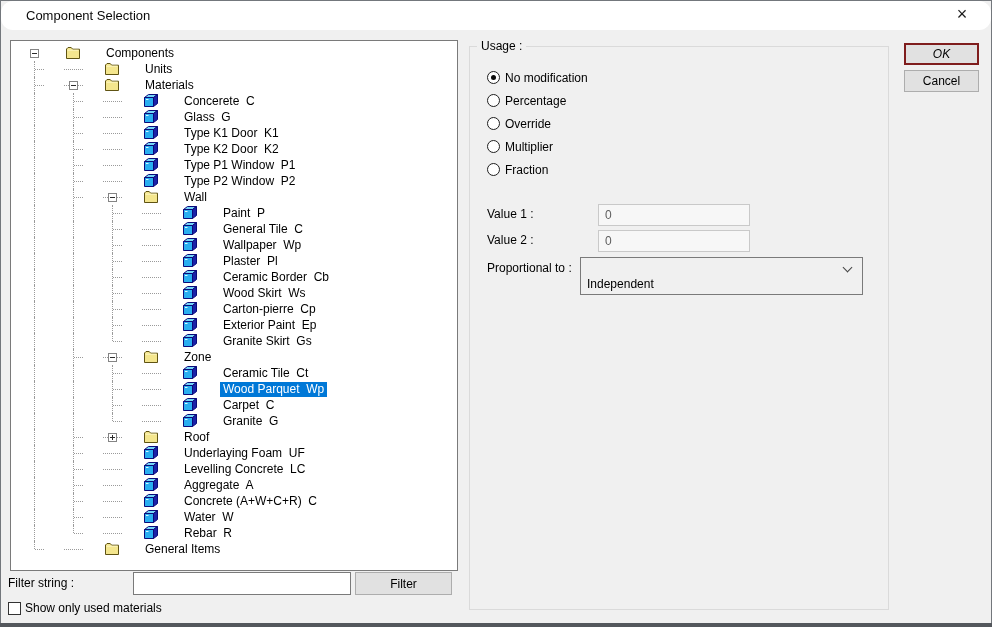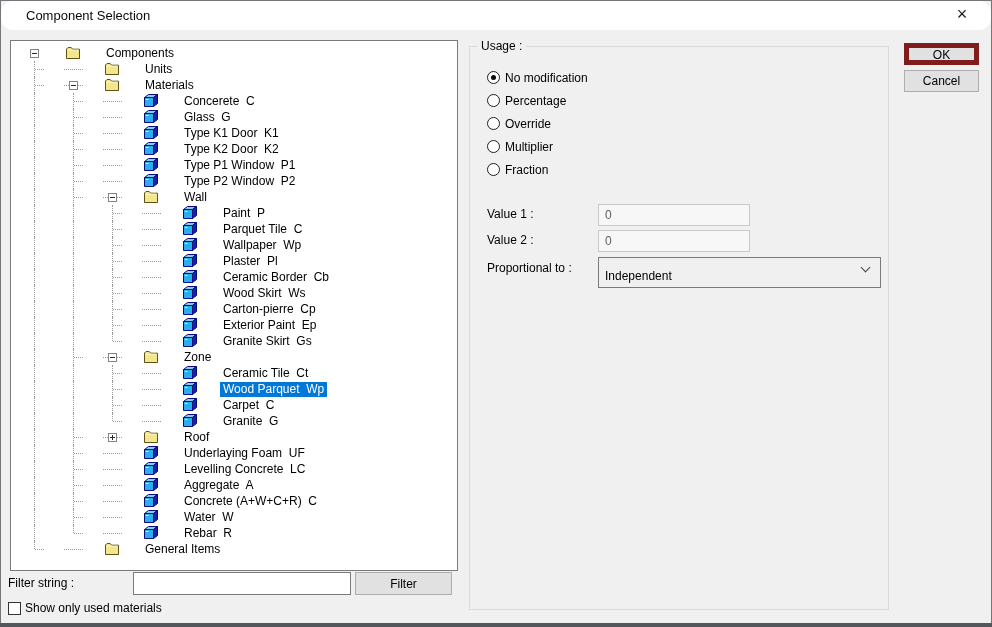--- a/index.html
+++ b/index.html
@@ -58,30 +58,30 @@
   .radio-row{position:absolute;left:487px;height:15px;display:flex;align-items:center;}
   .radio{position:relative;width:13px;height:13px;border:1px solid #1f1f1f;border-radius:50%;background:#fff;flex:none;}
   .radio.on::after{content:"";position:absolute;left:3px;top:3px;width:5px;height:5px;border-radius:50%;background:#0b0b0b;}
   .radio-label{margin-left:5px;line-height:14px;}
   .vlabel{position:absolute;left:487px;line-height:15px;}
   .vinput{
     position:absolute;left:598px;width:152px;height:22px;background:#f7f7f7;
     border:1px solid #c9c9c9;color:#5e5e5e;padding:0 6px;font-family:inherit;font-size:12px;
   }
   .combo{
-    position:absolute;left:598px;top:257px;width:283px;height:31px;background:#f0f0f0;
-    border:1px solid #7a7a7a;line-height:20px;padding:8px 24px 0 6px;cursor:default;
+    position:absolute;left:580px;top:257px;width:283px;height:38px;background:#f0f0f0;
+    border:1px solid #7a7a7a;line-height:20px;padding:16px 24px 0 6px;cursor:default;
   }
   .chev{position:absolute;right:11px;top:6px;width:7px;height:7px;
     border-right:1px solid #444;border-bottom:1px solid #444;transform:rotate(45deg);}
 
   
   .btn{position:absolute;left:904px;width:75px;height:22px;background:#e1e1e1;
     font-family:inherit;font-size:12px;padding:0;}
-  .btn-ok{top:43px;border:5px solid #7f1d1d;}
+  .btn-ok{top:43px;border:2px solid #7f1d1d;font-style:italic;}
   .btn-cancel{top:70px;border:1px solid #adadad;}
 </style>
 </head>
 <body>
 
 <div class="window">
   <div class="titlebar">
     <span class="title">Component Selection</span>
     <span class="close">×</span>
   </div>
@@ -318,21 +318,21 @@
             <i class="hf"></i>
           </span>
           <span class="ticon">
             <svg width="16" height="16" viewBox="0 0 16 16">
               <polygon points="1.5,4.5 10.5,4.5 10.5,13.5 1.5,13.5" fill="#29aef0" stroke="#0a0a7a"></polygon>
               <polygon points="1.5,4.5 5.5,1.5 14.5,1.5 10.5,4.5" fill="#74d4f8" stroke="#0a0a7a"></polygon>
               <polygon points="10.5,4.5 14.5,1.5 14.5,10.5 10.5,13.5" fill="#1a22a8" stroke="#0a0a7a"></polygon>
               <path d="M3 6.5 L5.5 6.5" stroke="#d8f4ff" fill="none"></path>
             </svg>
           </span>
-          <span class="tlabel">Parquet Tile  C</span>
+          <span class="tlabel">General Tile  C</span>
         </div>
         <div class="trow">
           <span class="cell">
             <i class="vl"></i>
           </span>
           <span class="cell">
             <i class="vl"></i>
           </span>
           <span class="cell">
             <i class="vl"></i>

